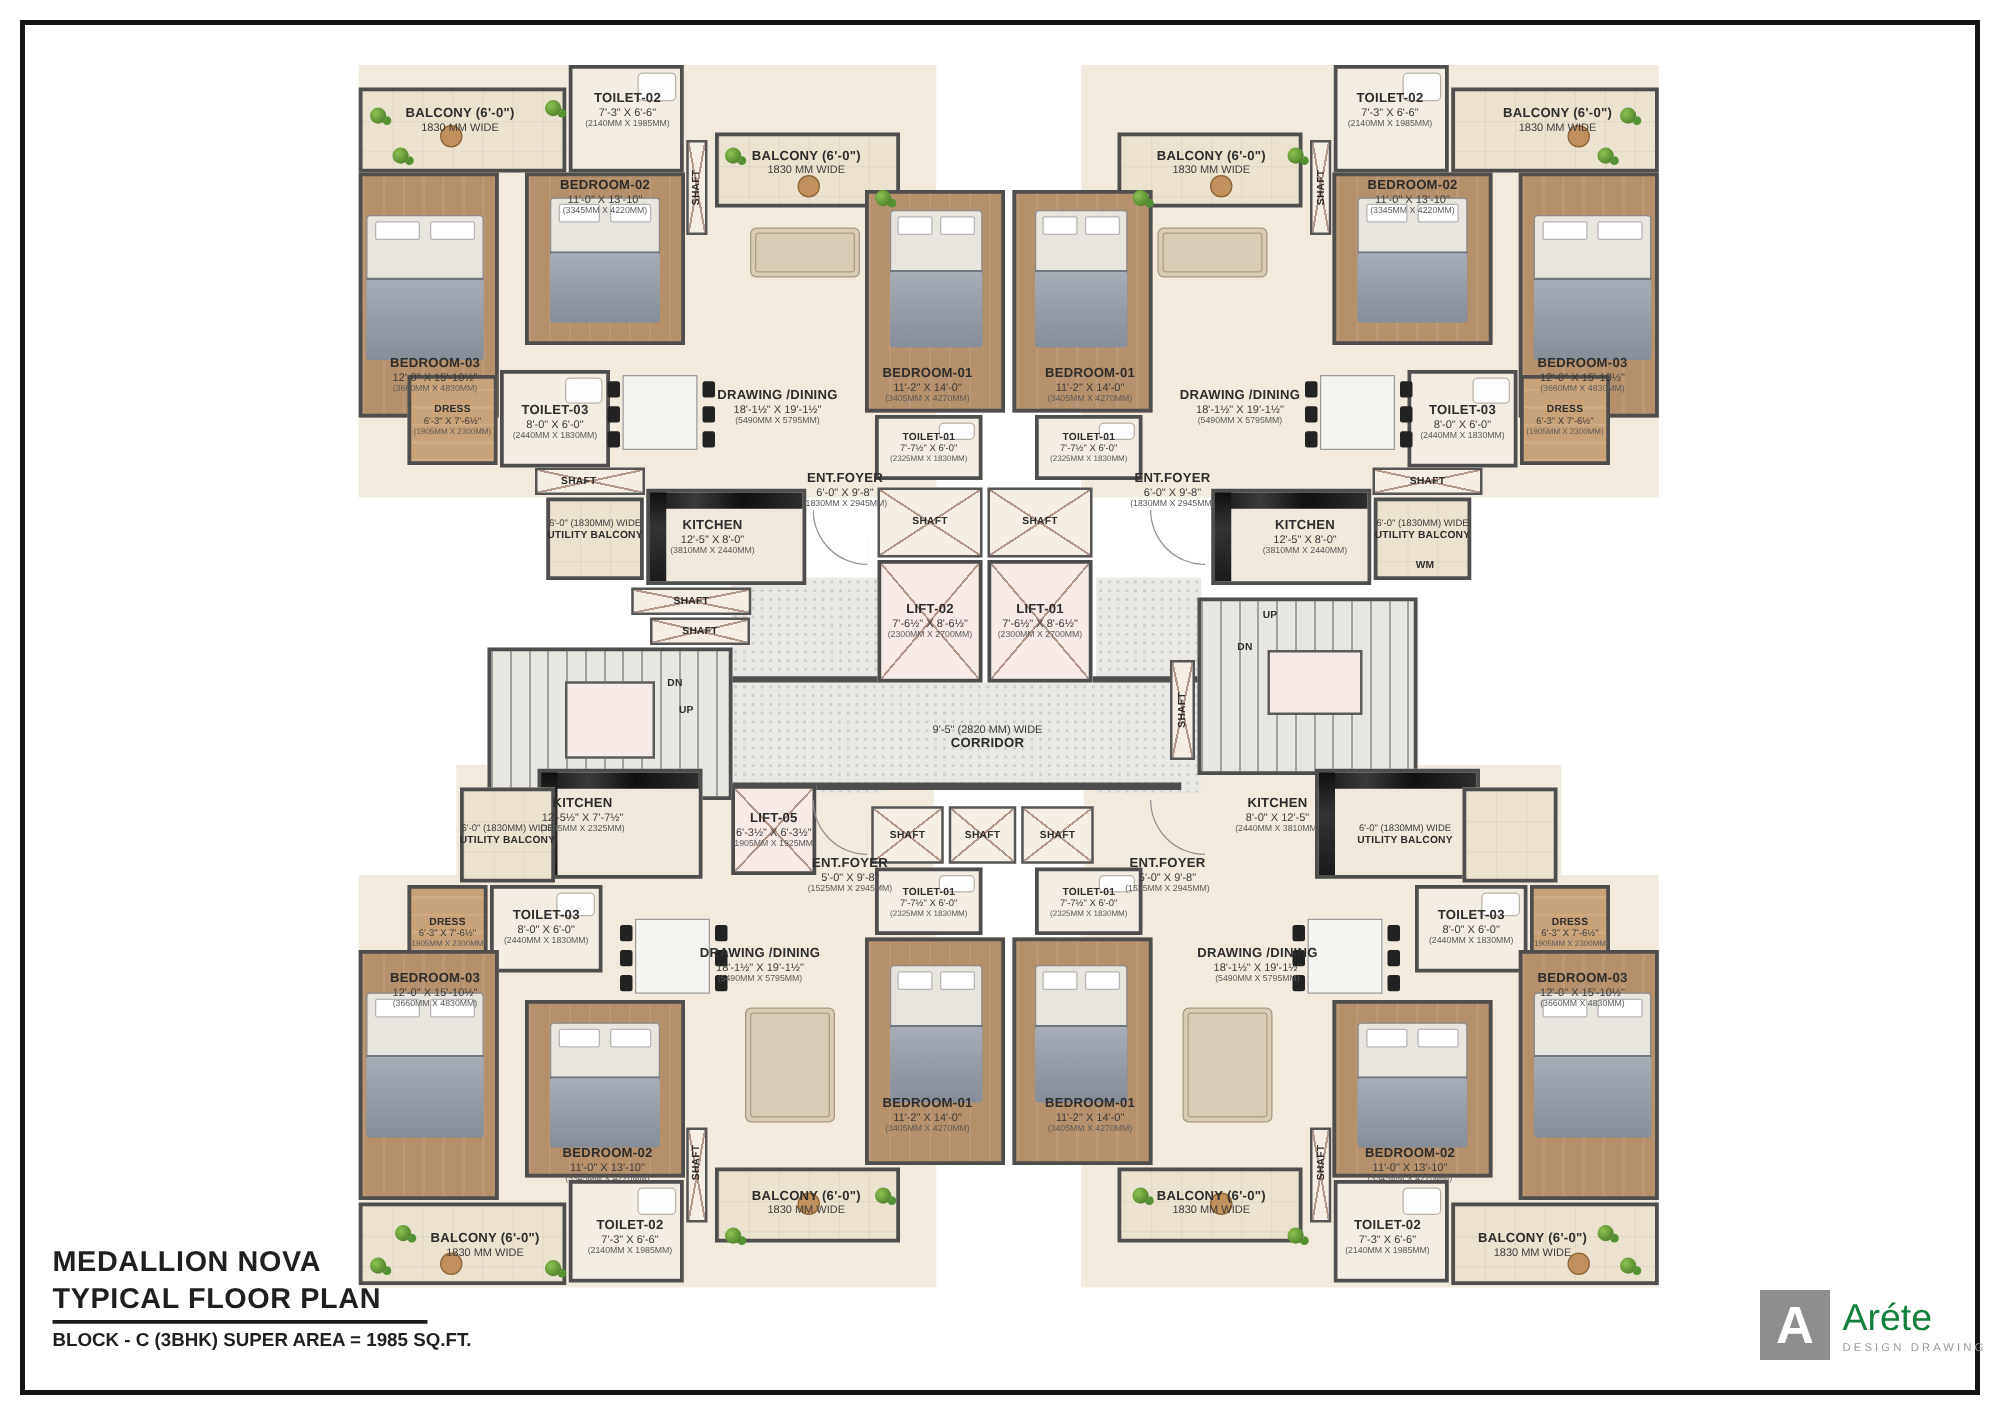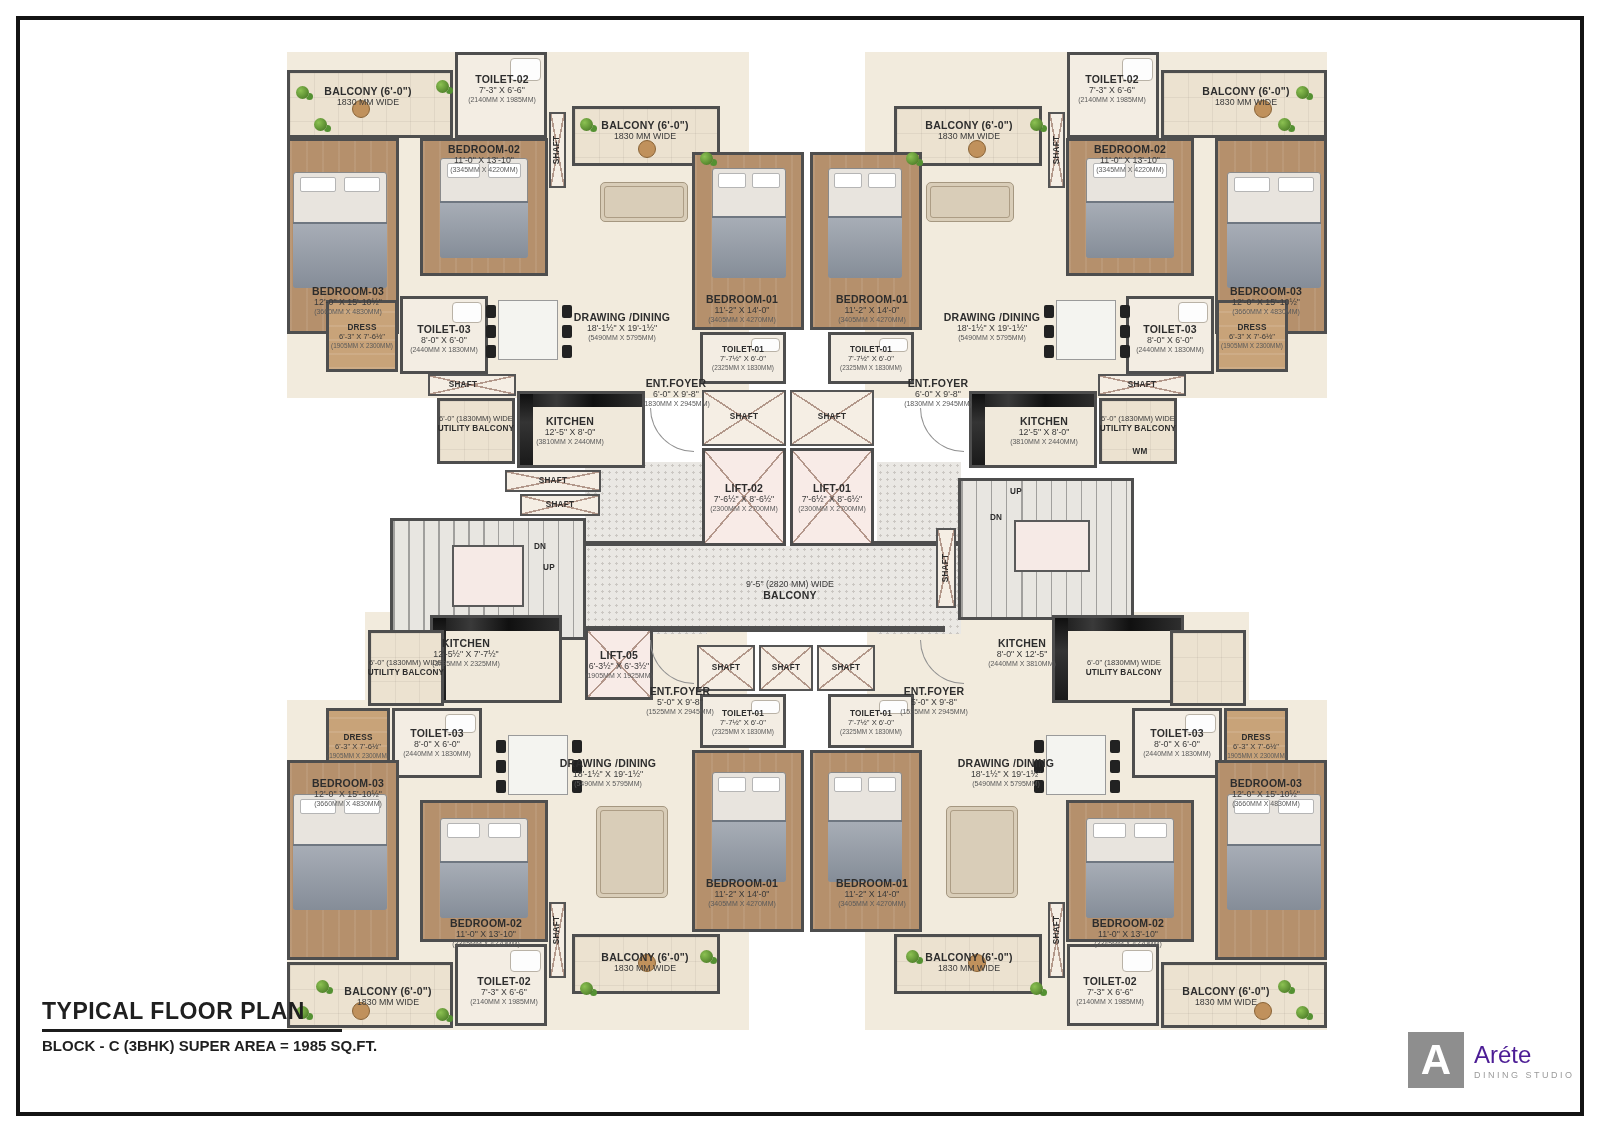--- a/index.html
+++ b/index.html
@@ -46,21 +46,21 @@
   .lbl.v{transform:translate(-50%,-50%) rotate(-90deg);}
   .titleblock{position:absolute;left:42px;top:996px;z-index:8;}
   .titleblock .t1{font-size:23px;font-weight:800;color:#1f1f1f;letter-spacing:.5px;}
   .titleblock .t2{font-size:23px;font-weight:700;color:#1f1f1f;letter-spacing:.5px;margin-top:2px;}
   .titleblock .rule{width:300px;height:3px;background:#1c1c1c;margin:4px 0 5px;}
   .titleblock .t3{font-size:15px;font-weight:bold;color:#1f1f1f;}
   .logo{position:absolute;left:1408px;top:1032px;z-index:8;display:flex;align-items:center;}
   .logo .mono{width:56px;height:56px;background:#8e8e8e;color:#fff;font-size:42px;font-weight:bold;
     display:flex;align-items:center;justify-content:center;}
   .logo .ltxt{margin-left:10px;}
-  .logo .lname{font-size:24px;color:#4c1d95;}
+  .logo .lname{font-size:30px;color:#15803d;}
   .logo .ltag{font-size:9px;letter-spacing:2.5px;color:#9b9b9b;margin-top:1px;}
 </style>
 </head>
 <body>
 
 <div class="frame"></div>
 <div id="plan">
     <div class="floor box" style="left: 287px; top: 52px; width: 462px; height: 346px; position: absolute; box-sizing: border-box;"></div>
     <div class="floor box" style="left: 865px; top: 52px; width: 462px; height: 346px; position: absolute; box-sizing: border-box;"></div>
     <div class="floor box" style="left: 365px; top: 612px; width: 382px; height: 95px; position: absolute; box-sizing: border-box;"></div>
@@ -414,21 +414,21 @@
       <span class="dm">7'-6½" X 8'-6½"</span>
       <span class="mm">(2300MM X 2700MM)</span>
     </div>
     <div class="lbl" style="left: 832px; top: 497px;">
       <span class="nm">LIFT-01</span>
       <span class="dm">7'-6½" X 8'-6½"</span>
       <span class="mm">(2300MM X 2700MM)</span>
     </div>
     <div class="lbl" style="left: 790px; top: 590px;">
       <span class="dm">9'-5" (2820 MM) WIDE</span>
-      <span class="nm">BALCONY</span>
+      <span class="nm">CORRIDOR</span>
     </div>
     <div class="lbl" style="left: 619px; top: 664px;">
       <span class="nm">LIFT-05</span>
       <span class="dm">6'-3½" X 6'-3½"</span>
       <span class="mm">(1905MM X 1925MM)</span>
     </div>
     <div class="lbl s" style="left: 726px; top: 668px;">
       <span class="nm">SHAFT</span>
     </div>
     <div class="lbl s" style="left: 786px; top: 668px;">
@@ -584,24 +584,25 @@
     <div class="lbl" style="left: 969px; top: 962px;">
       <span class="nm">BALCONY (6'-0")</span>
       <span class="dm">1830 MM WIDE</span>
     </div>
     <div class="lbl s v" style="left: 1057px; top: 930px;">
       <span class="nm">SHAFT</span>
     </div>
   </div>
 
 <div class="titleblock">
+  <div class="t1">MEDALLION NOVA</div>
   <div class="t2">TYPICAL FLOOR PLAN</div>
   <div class="rule"></div>
   <div class="t3">BLOCK - C (3BHK) SUPER AREA = 1985 SQ.FT.</div>
 </div>
 
 <div class="logo">
   <div class="mono">A</div>
   <div class="ltxt">
     <div class="lname">Aréte</div>
-    <div class="ltag">DINING STUDIO</div>
+    <div class="ltag">DESIGN DRAWING</div>
   </div>
 </div>
 
 </body></html>

